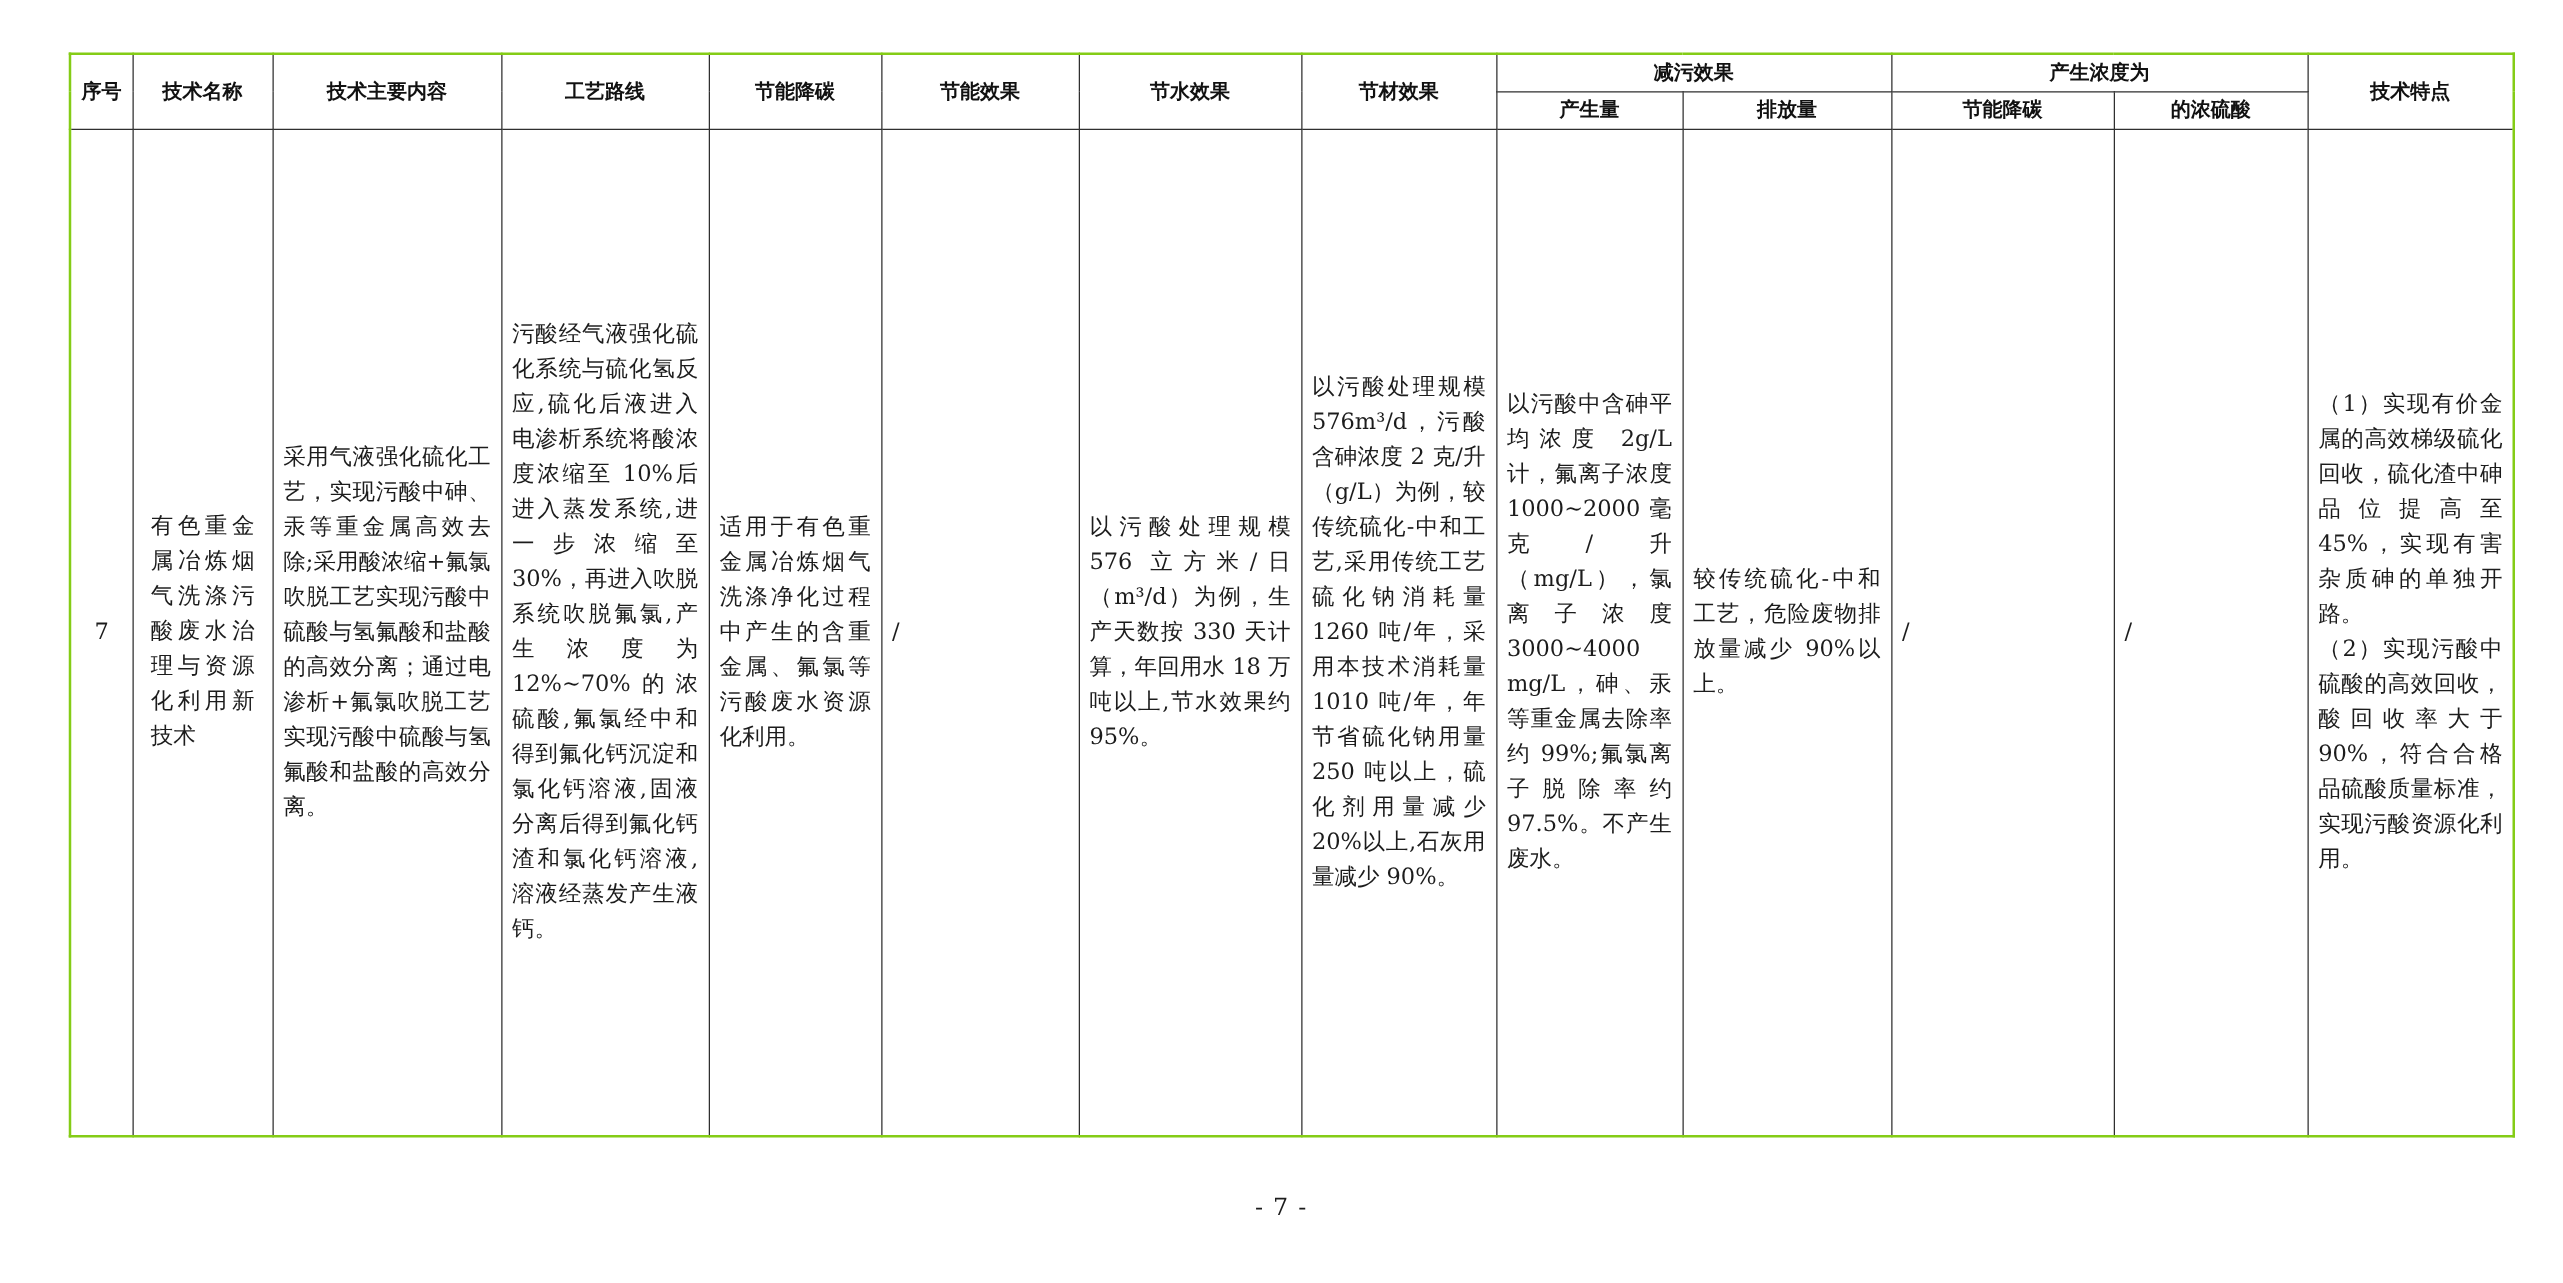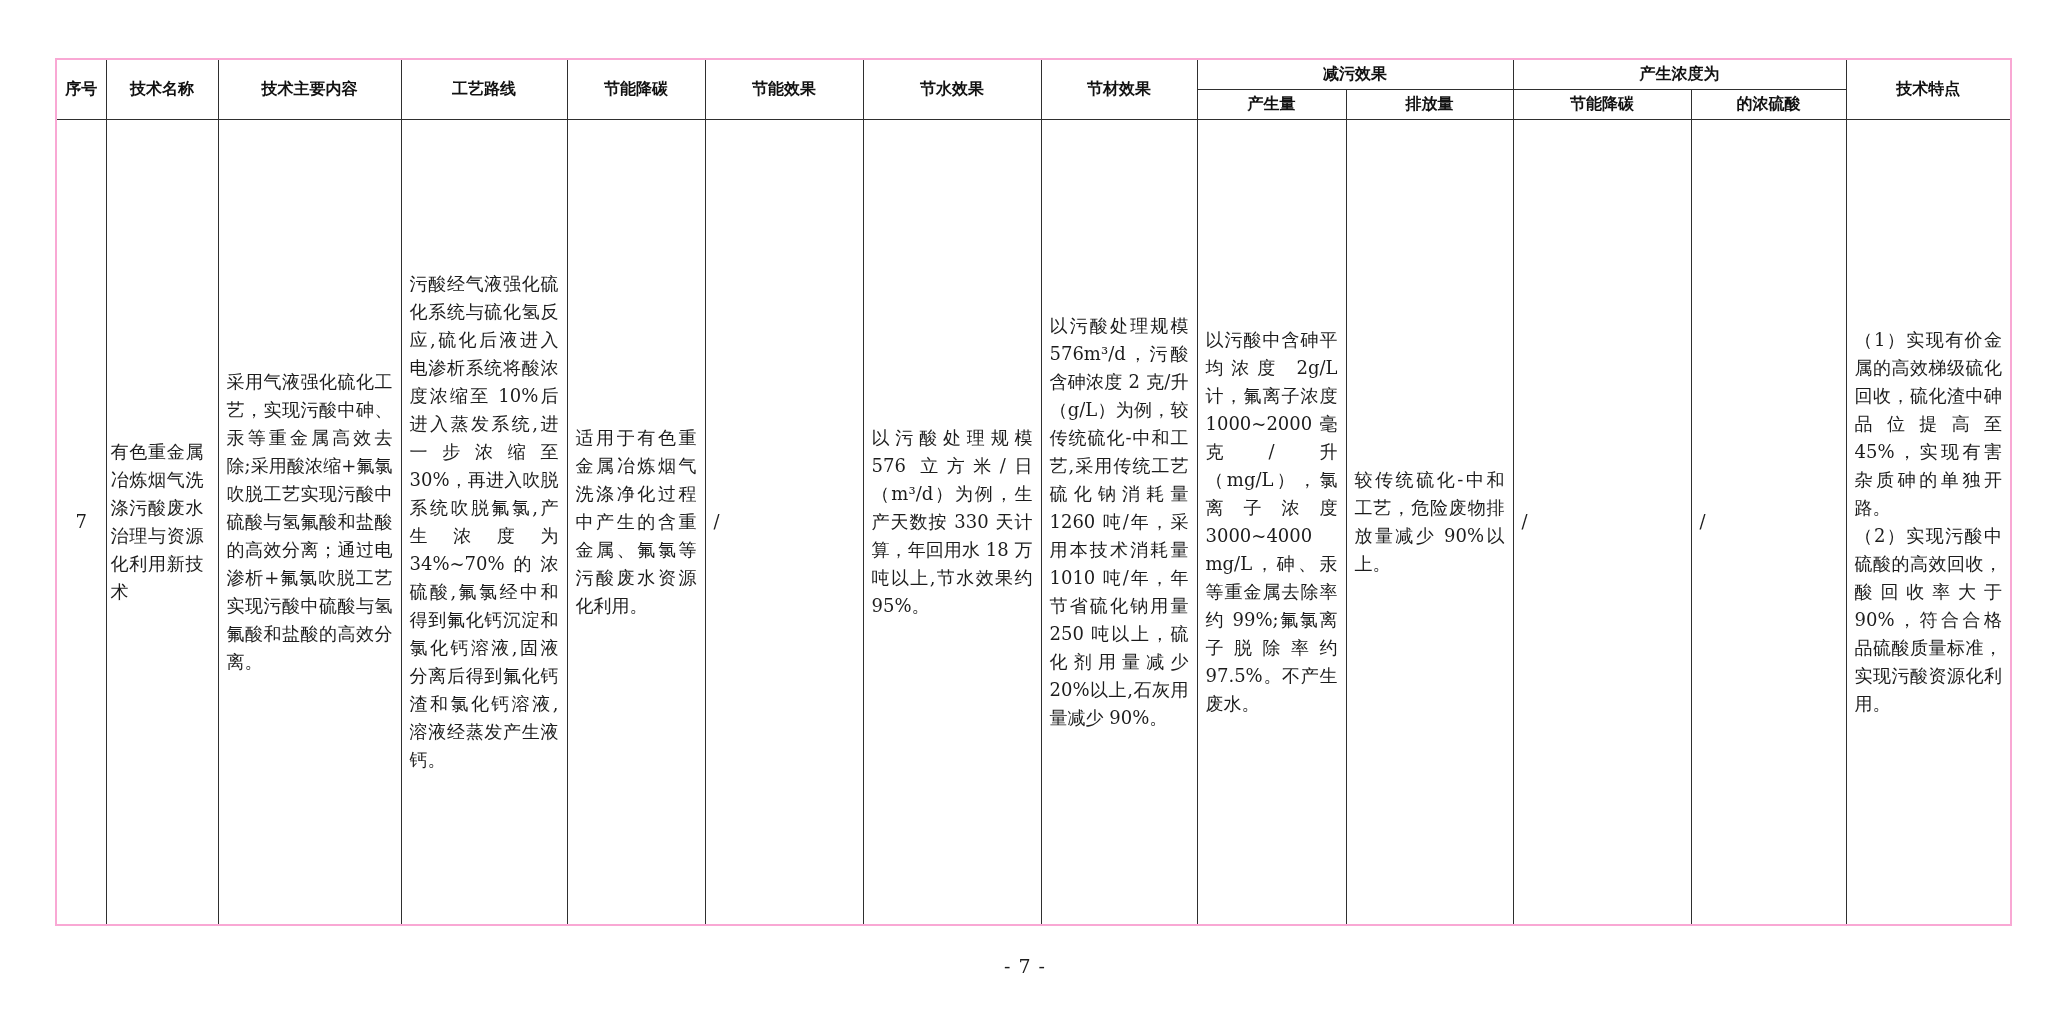--- a/index.html
+++ b/index.html
@@ -9,25 +9,25 @@
     font-family: "DejaVu Serif", serif;
     color: #1c1c1c;
     position: relative;
     overflow: hidden;
   }
   .sheet { position: absolute; inset: 0; background: #fff; }
 
   table.tech-table {
     position: absolute;
     left: 55px;
-    top: 58px;
+    top: 42px;
     width: 1955px;
     border-collapse: collapse;
     table-layout: fixed;
-    border: 2px solid #f9a8d4;
+    border: 2px solid #84cc16;
   }
   .tech-table th, .tech-table td {
     border: 1px solid #2f2f2f;
   }
   .tech-table th {
     font-family: "DejaVu Sans", sans-serif;
     font-weight: bold;
     font-size: 16px;
     text-align: center;
     vertical-align: middle;
@@ -39,21 +39,21 @@
     vertical-align: middle;
     text-align: justify;
     text-justify: inter-ideograph;
     font-size: 18px;
     line-height: 28px;
     padding: 6px 8px;
     white-space: pre-line;
     height: 806px;
   }
   .tech-table td.center { text-align: center; }
-  .tech-table td.pad-wide { padding-left: 4px; padding-right: 14px; }
+  .tech-table td.pad-wide { padding-left: 14px; padding-right: 14px; font-family: Liberation Mono, monospace; }
 
   .page-number {
     position: absolute;
     left: 0;
     right: 0;
     top: 955px;
     text-align: center;
     font-size: 19px;
     letter-spacing: 1px;
     color: #1c1c1c;
@@ -99,21 +99,21 @@
         <th>排放量</th>
         <th>节能降碳</th>
         <th>的浓硫酸</th>
       </tr>
     </thead>
     <tbody>
       <tr>
         <td class="body-cell center">7</td>
         <td class="body-cell pad-wide">有色重金属冶炼烟气洗涤污酸废水治理与资源化利用新技术</td>
         <td class="body-cell">采用气液强化硫化工艺，实现污酸中砷、汞等重金属高效去除;采用酸浓缩+氟氯吹脱工艺实现污酸中硫酸与氢氟酸和盐酸的高效分离；通过电渗析+氟氯吹脱工艺实现污酸中硫酸与氢氟酸和盐酸的高效分离。</td>
-        <td class="body-cell">污酸经气液强化硫化系统与硫化氢反应,硫化后液进入电渗析系统将酸浓度浓缩至 10%后进入蒸发系统,进一步浓缩至 30%，再进入吹脱系统吹脱氟氯,产生浓度为 34%~70%的浓硫酸,氟氯经中和得到氟化钙沉淀和氯化钙溶液,固液分离后得到氟化钙渣和氯化钙溶液,溶液经蒸发产生液钙。</td>
+        <td class="body-cell">污酸经气液强化硫化系统与硫化氢反应,硫化后液进入电渗析系统将酸浓度浓缩至 10%后进入蒸发系统,进一步浓缩至 30%，再进入吹脱系统吹脱氟氯,产生浓度为 12%~70%的浓硫酸,氟氯经中和得到氟化钙沉淀和氯化钙溶液,固液分离后得到氟化钙渣和氯化钙溶液,溶液经蒸发产生液钙。</td>
         <td class="body-cell">适用于有色重金属冶炼烟气洗涤净化过程中产生的含重金属、氟氯等污酸废水资源化利用。</td>
         <td class="body-cell">/</td>
         <td class="body-cell">以污酸处理规模 576 立方米/日（m³/d）为例，生产天数按 330 天计算，年回用水 18 万吨以上,节水效果约 95%。</td>
         <td class="body-cell">以污酸处理规模 576m³/d，污酸含砷浓度 2 克/升（g/L）为例，较传统硫化-中和工艺,采用传统工艺硫化钠消耗量 1260 吨/年，采用本技术消耗量 1010 吨/年，年节省硫化钠用量 250 吨以上，硫化剂用量减少 20%以上,石灰用量减少 90%。</td>
         <td class="body-cell">以污酸中含砷平均浓度 2g/L 计，氟离子浓度 1000~2000 毫克/升（mg/L），氯离子浓度 3000~4000 mg/L，砷、汞等重金属去除率约 99%;氟氯离子脱除率约 97.5%。不产生废水。</td>
         <td class="body-cell">较传统硫化-中和工艺，危险废物排放量减少 90%以上。</td>
         <td class="body-cell">/</td>
         <td class="body-cell">/</td>
         <td class="body-cell">（1）实现有价金属的高效梯级硫化回收，硫化渣中砷品位提高至 45%，实现有害杂质砷的单独开路。
 （2）实现污酸中硫酸的高效回收，酸回收率大于 90%，符合合格品硫酸质量标准，实现污酸资源化利用。</td>

